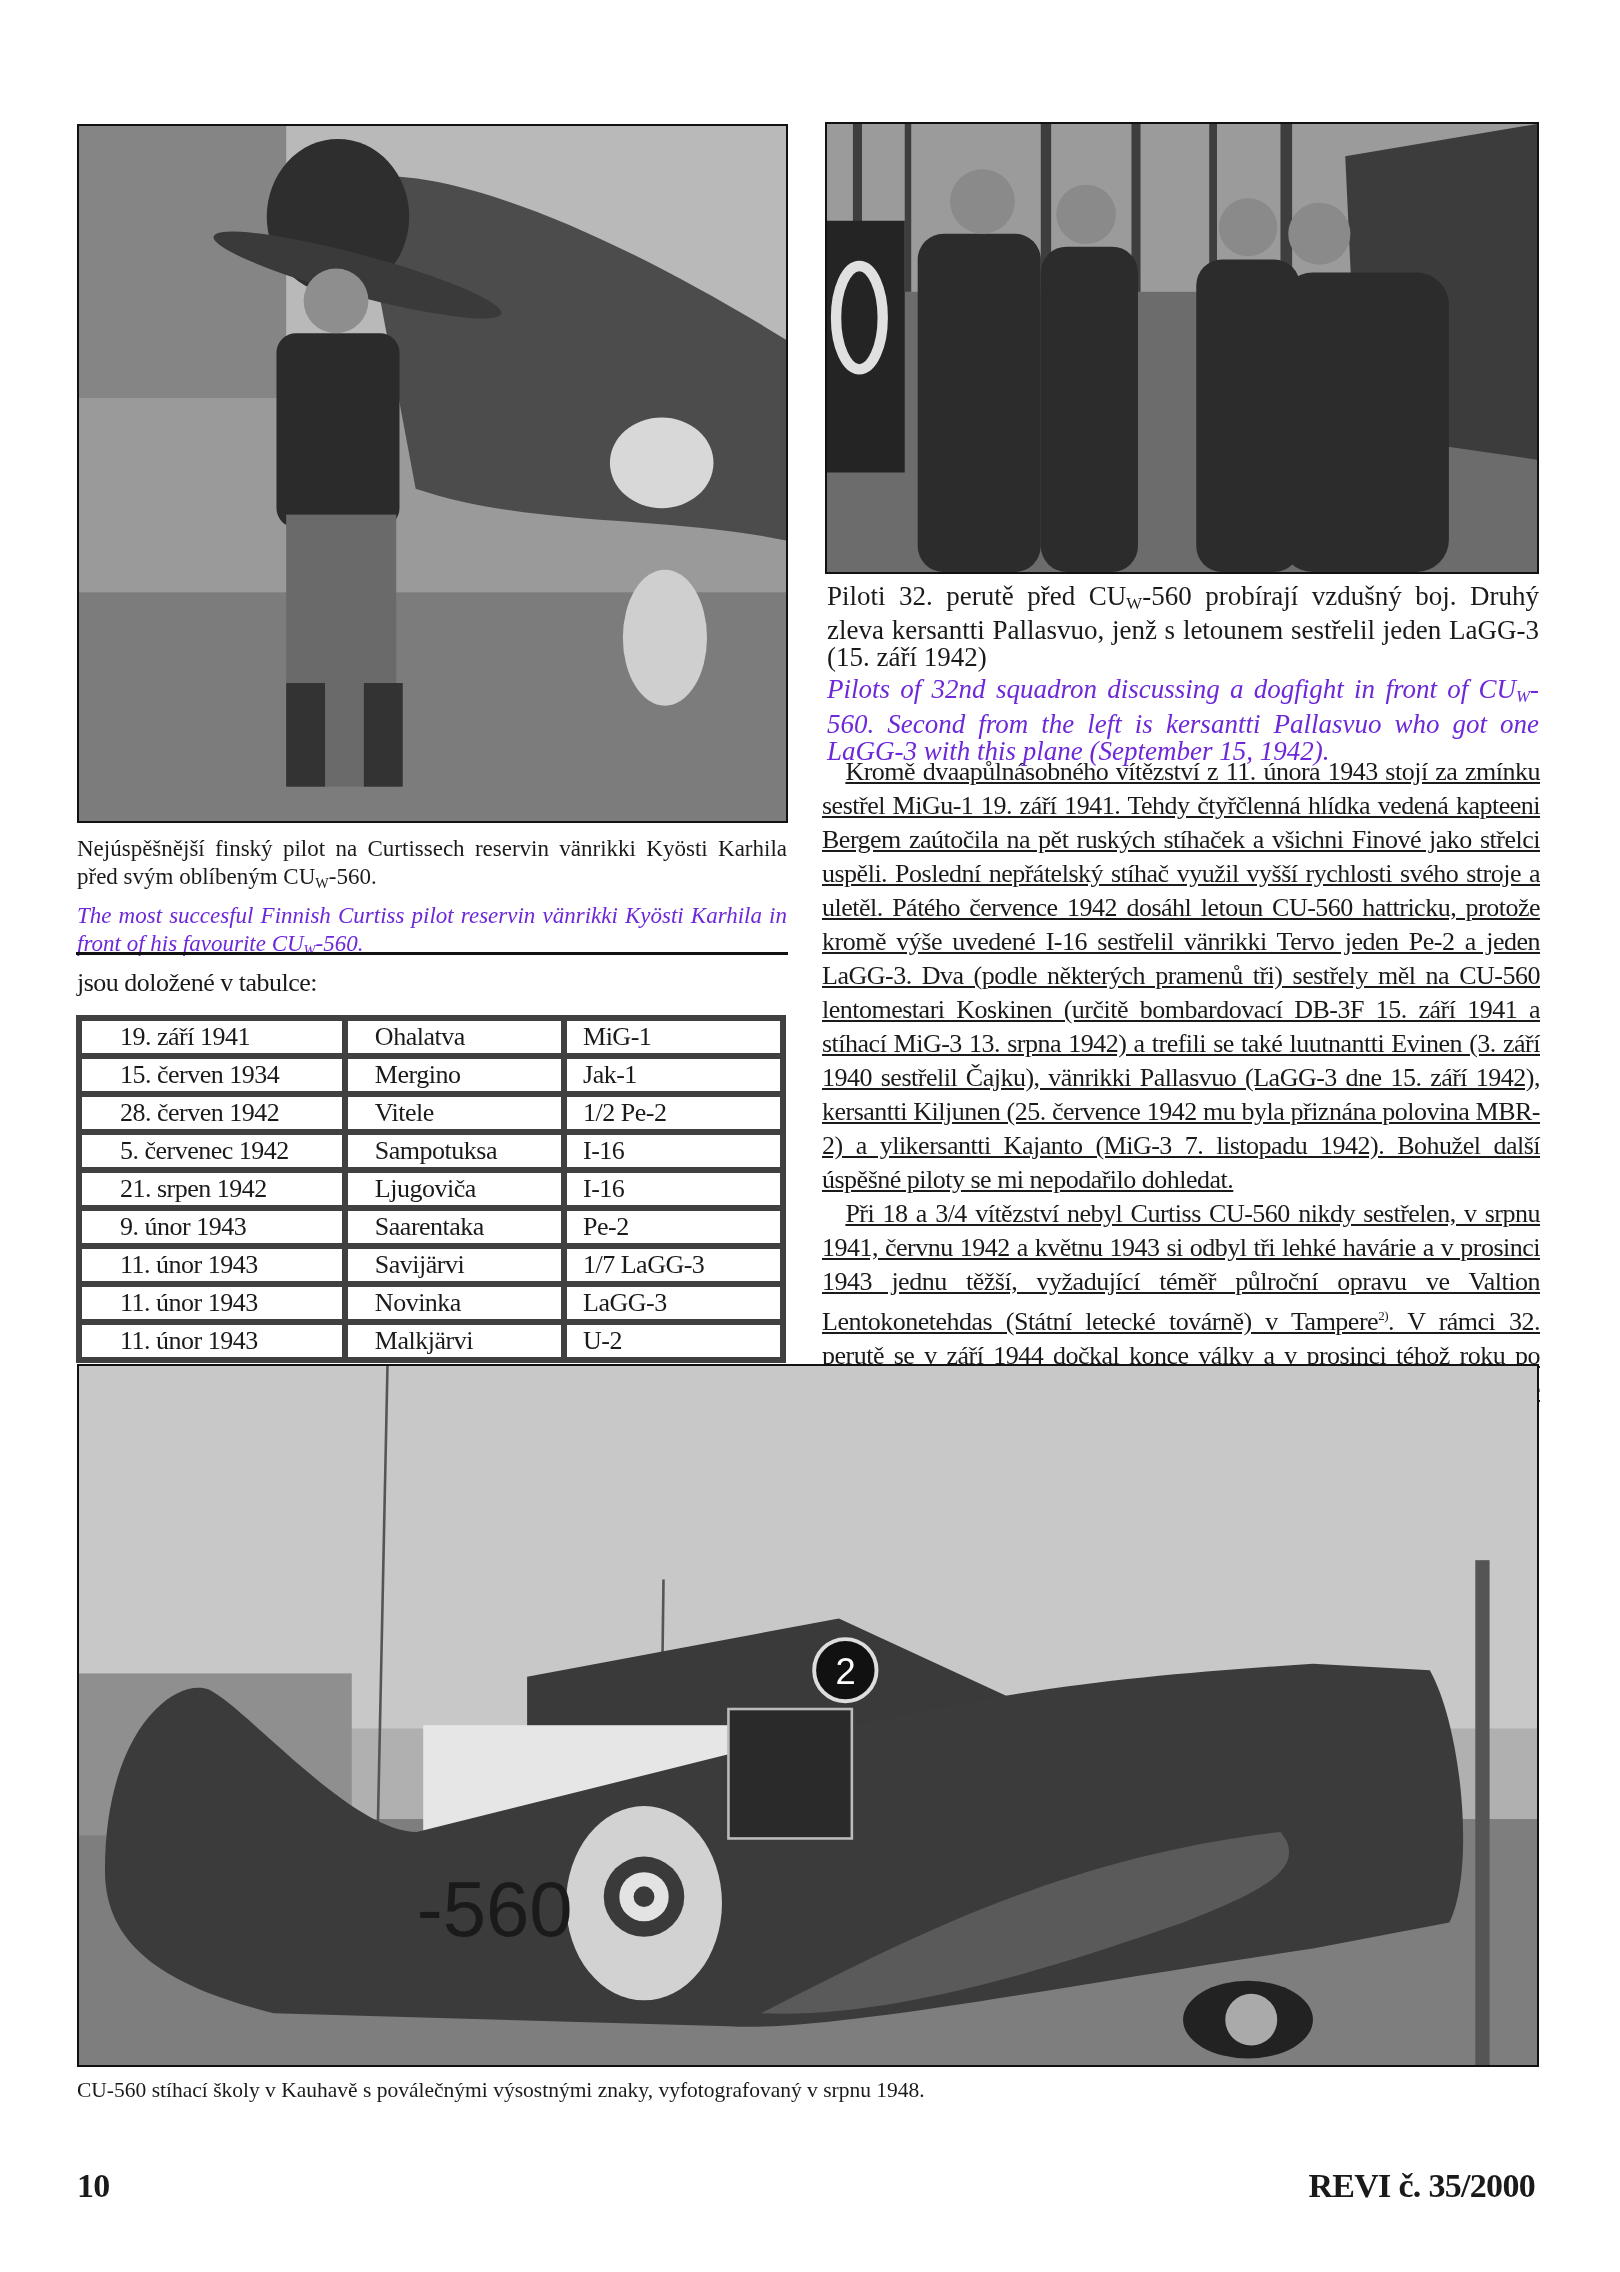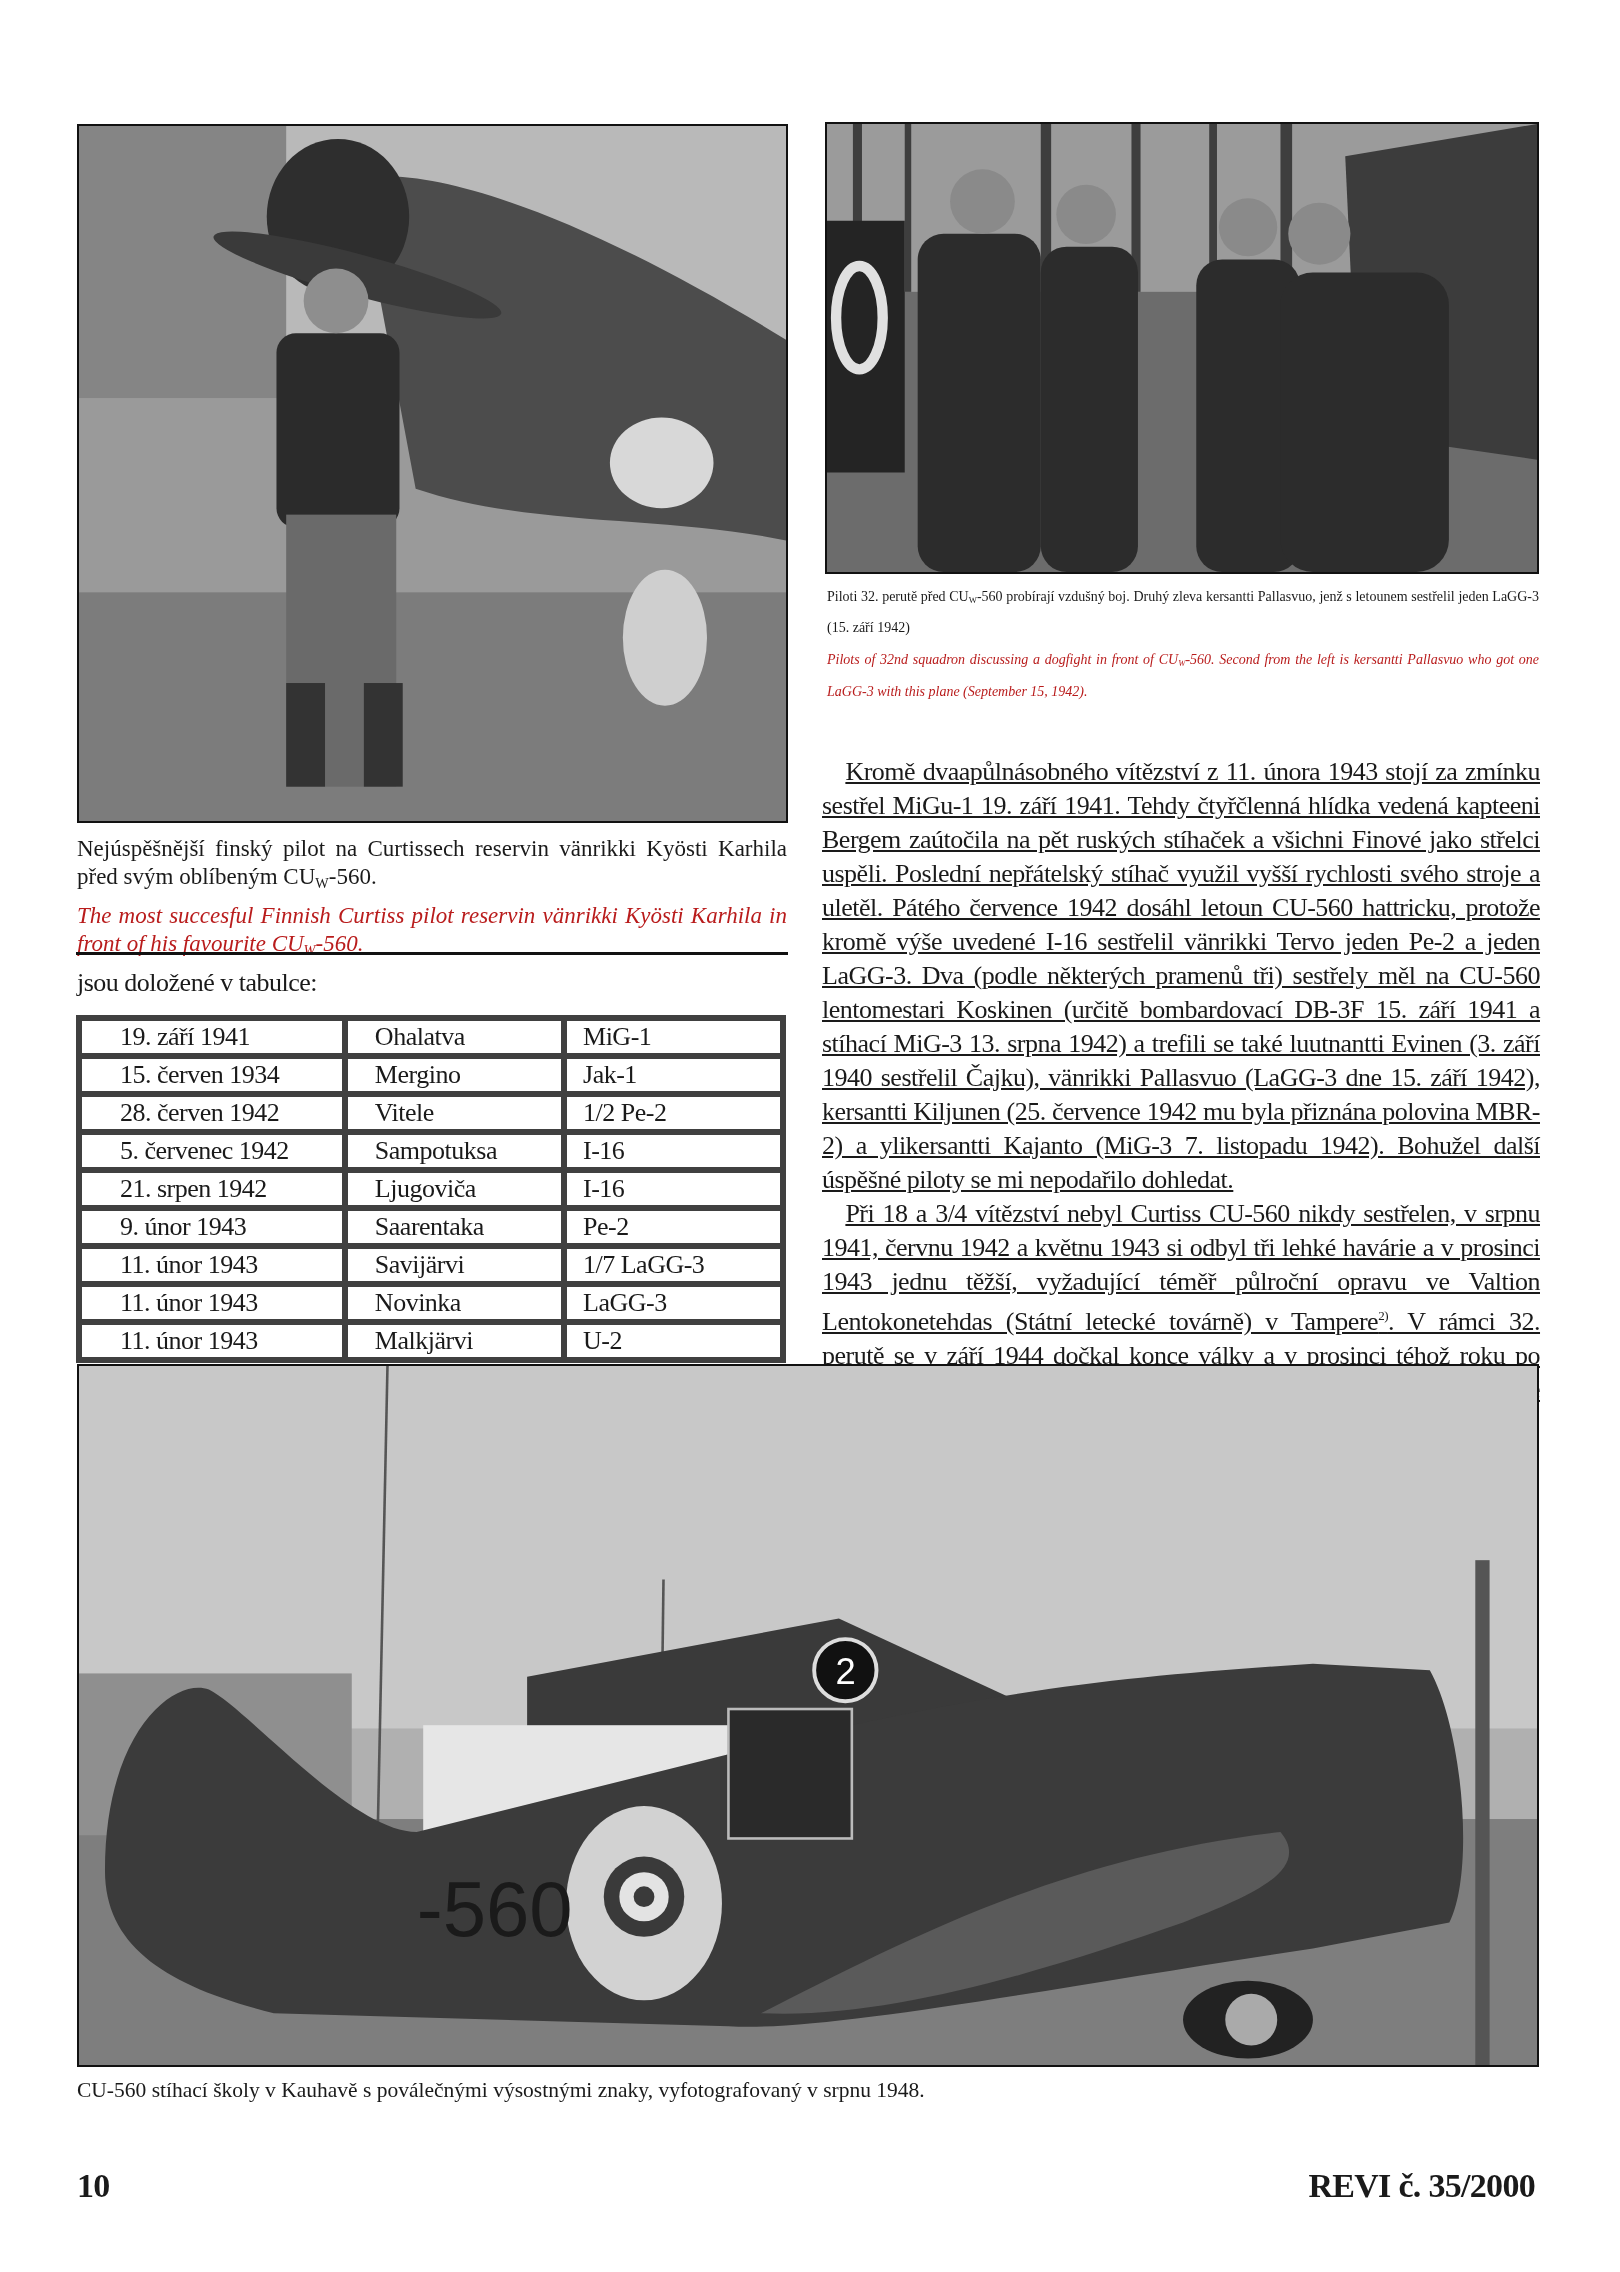--- a/index.html
+++ b/index.html
@@ -3,21 +3,21 @@
 <meta charset="utf-8">
 <style>
   html, body { margin:0; padding:0; background:#ffffff; }
   body { width:1620px; height:2273px; position:relative; overflow:hidden;
          font-family:"Liberation Serif", "DejaVu Serif", serif; color:#1a1a1a; }
   .photo { position:absolute; border:2px solid #111; box-sizing:border-box; overflow:hidden;
            background:#8a8a8a; }
   .photo svg { width:100%; height:100%; display:block; }
   .caption { position:absolute; font-size:21.5px; line-height:27px; text-align:justify;
              transform-origin:0 0; }
-  .caption .it { font-style:italic; color:#b91c1c; margin-top:5.2px; display:block; }
+  .caption .it { font-style:italic; color:#6d28d9; margin-top:5.2px; display:block; }
   .caption .cz { display:block; }
   sub { font-size:0.62em; vertical-align:-0.25em; }
   .rule { position:absolute; height:2.6px; background:#111; }
   .body-text { position:absolute; font-size:26px; line-height:34px; text-align:justify;
                letter-spacing:-0.5px; }
   .body-text p { margin:0; text-indent:0; }
   .body-text p.indent { text-indent:23.4px; }
   table.victories { position:absolute; left:76px; top:1015px; width:710px;
                     border-collapse:collapse; font-size:26px; }
   table.victories td { border:6px solid #404040; height:32px; padding:0 0 0 38px; line-height:30px;
@@ -73,21 +73,21 @@
     </g>
     <g fill="#8a8a8a">
       <circle cx="240" cy="120" r="50"></circle>
         <circle cx="400" cy="140" r="46"></circle>
       <circle cx="650" cy="160" r="45"></circle>
         <circle cx="760" cy="170" r="48"></circle>
     </g>
   </svg>
 </div>
 
-<div class="caption" style="left:827px; top:583px; width:712px; font-size:14px; line-height:27px;">
+<div class="caption" style="left:827px; top:583px; width:712px; font-size:27px; line-height:27px;">
   <span class="cz"><span>Piloti 32. perutě před CU</span><sub>W</sub><span>-560 probírají vzdušný boj. Druhý zleva kersantti Pallasvuo, jenž s letounem sestřelil jeden LaGG-3 (15. září 1942)</span></span>
   <span class="it"><span>Pilots of 32nd squadron discussing a dogfight in front of CU</span><sub>W</sub><span>-560. Second from the left is kersantti Pallasvuo who got one LaGG-3 with this plane (September 15, 1942).</span></span>
 </div>
 
 <div class="caption" style="left:77px; top:835px; width:710px; font-size:23px; line-height:28px;">
   <span class="cz"><span>Nejúspěšnější finský pilot na Curtissech reservin vänrikki Kyösti Karhila před svým oblíbeným CU</span><sub>W</sub><span>-560.</span></span>
   <span class="it"><span>The most succesful Finnish Curtiss pilot reservin vänrikki Kyösti Karhila in front of his favourite CU</span><sub>W</sub><span>-560.</span></span>
 </div>
 
 <div class="rule" style="left:76px; top:952px; width:712px;"></div>

